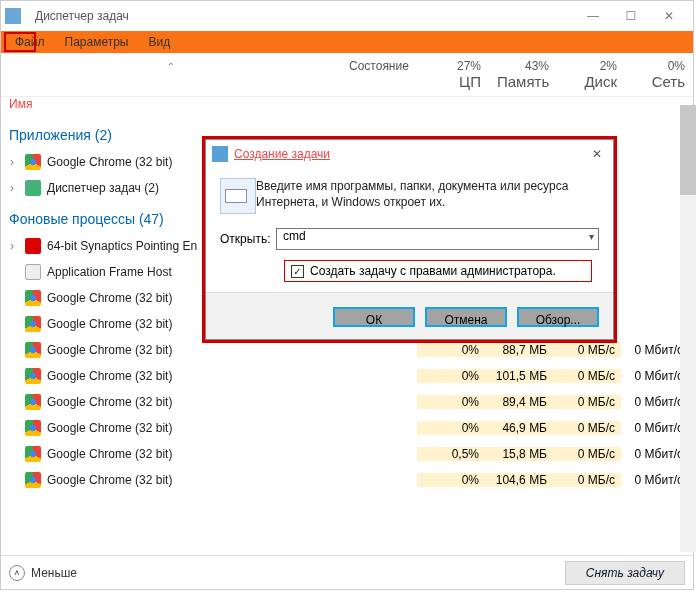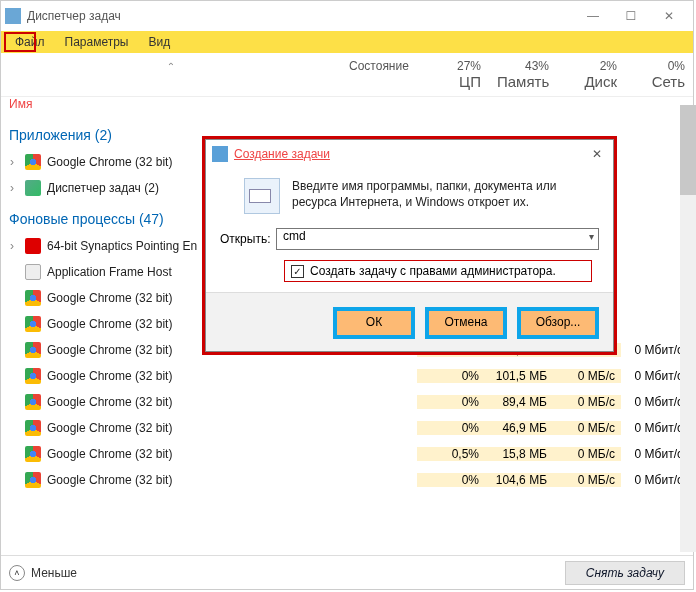--- a/index.html
+++ b/index.html
@@ -1,25 +1,25 @@
 <!DOCTYPE html>
 <html><head>
 <meta charset="utf-8">
 <style>
 * { box-sizing: border-box; margin: 0; padding: 0; font-family: "Segoe UI", Tahoma, sans-serif; font-size: 12px; }
 body { background: #fff; width: 696px; height: 592px; overflow: hidden; position: relative; }
 
 .window { border: 1px solid #ccc; width: 694px; height: 590px; background: #fff; display: flex; flex-direction: column; }
 .titlebar { height: 30px; display: flex; align-items: center; padding: 0 4px; }
 .titlebar .app-icon { width: 16px; height: 16px; background: #6aa7d6; margin-right: 6px; }
-.titlebar .title { flex: 1; color: #555; }
+.titlebar .title { flex: 1; color: #555; margin-left: 8px; }
 .titlebar .win-controls { display: flex; gap: 18px; color: #777; padding-right: 10px; }
 .win-btn { width: 20px; text-align: center; cursor: default; }
 
-.menubar { height: 22px; display: flex; align-items: center; padding: 0 4px; background: #fde047; color: #333; }
+.menubar { height: 22px; display: flex; align-items: center; padding: 0 4px; background: #f97316; color: #333; }
 .menu-item { padding: 2px 10px; cursor: default; }
 .file-highlight { position: absolute; left: 4px; top: 32px; width: 32px; height: 20px; border: 2px solid #c00; pointer-events: none; }
 
 .tabs { display: flex; border-bottom: 1px solid #ccc; background: #fff; padding-left: 2px; }
 .tab { padding: 4px 8px; border: 1px solid transparent; border-bottom: none; cursor: default; color: #222; }
 .tab.active { border-color: #ccc; border-bottom: 1px solid #fff; background: #fff; position: relative; top: 1px; }
 
 .cols { display: flex; border-bottom: 1px solid #eee; color: #555; }
 .col { padding: 6px 8px; }
 .col.sort { flex: 1; text-align: center; position: relative; }
@@ -53,32 +53,32 @@
 .end-task { padding: 4px 20px; background: #e8e8e8; border: 1px solid #ccc; color: #0f172a; font-style: italic; }
 
 
 .dialog-frame { position: absolute; left: 202px; top: 136px; width: 415px; border: 3px solid #c00; background: #fff; }
 .dialog { border: 1px solid #888; background: #fff; }
 .dlg-title { height: 28px; display: flex; align-items: center; padding: 0 6px; background: #fff; }
 .dlg-title .dic { width: 16px; height: 16px; background: #5aa0d8; margin-right: 6px; }
 .dlg-title .dt { flex: 1; color: #ef4444; text-decoration: underline; }
 .dlg-title .dclose { width: 20px; text-align: center; color: #555; }
 .dlg-body { padding: 10px 14px; }
-.dlg-msg { display: flex; gap: 12px; margin-bottom: 14px; margin-left: 24px; }
+.dlg-msg { display: flex; gap: 0; margin-bottom: 14px; }
 .run-icon { width: 36px; height: 36px; background: #eaf2fb; border: 1px solid #b0c8e0; position: relative; flex-shrink: 0; }
 .run-icon::after { content: ""; position: absolute; left: 4px; top: 10px; width: 20px; height: 12px; background: #fff; border: 1px solid #88a; }
 .dlg-msg-text { color: #222; line-height: 1.35; }
 .dlg-open { display: flex; align-items: center; gap: 0; margin-bottom: 10px; }
 .dlg-open label { width: 56px; }
 .dlg-combo { flex: 1; height: 22px; border: 1px solid #777; padding: 0 18px 0 6px; position: relative; background: #fff; }
 .dlg-combo::after { content: "▾"; position: absolute; right: 4px; top: 2px; font-size: 10px; color: #555; }
 .dlg-admin { margin-left: 64px; border: 1px solid #c00; padding: 3px 6px; display: flex; align-items: center; gap: 6px; width: 308px; }
 .chk { width: 13px; height: 13px; border: 1px solid #333; display: flex; align-items: center; justify-content: center; font-size: 10px; color: #222; }
 .dlg-buttons { display: flex; justify-content: flex-end; gap: 10px; padding: 14px 14px 12px; background: #f2f2f2; border-top: 1px solid #ddd; }
-.dlg-btn { width: 82px; height: 32px; border: 4px solid #0ea5e9; background: #fdba74; text-align: center; line-height: 22px; cursor: default; }
+.dlg-btn { width: 82px; height: 20px; border: 2px solid #0ea5e9; background: #a3a3a3; text-align: center; line-height: 22px; cursor: default; }
 </style>
 </head>
 <body>
 
 <div class="window">
   <div class="titlebar">
     <div class="app-icon"></div>
     <div class="title">Диспетчер задач</div>
     <div class="win-controls">
       <div class="win-btn">—</div>

